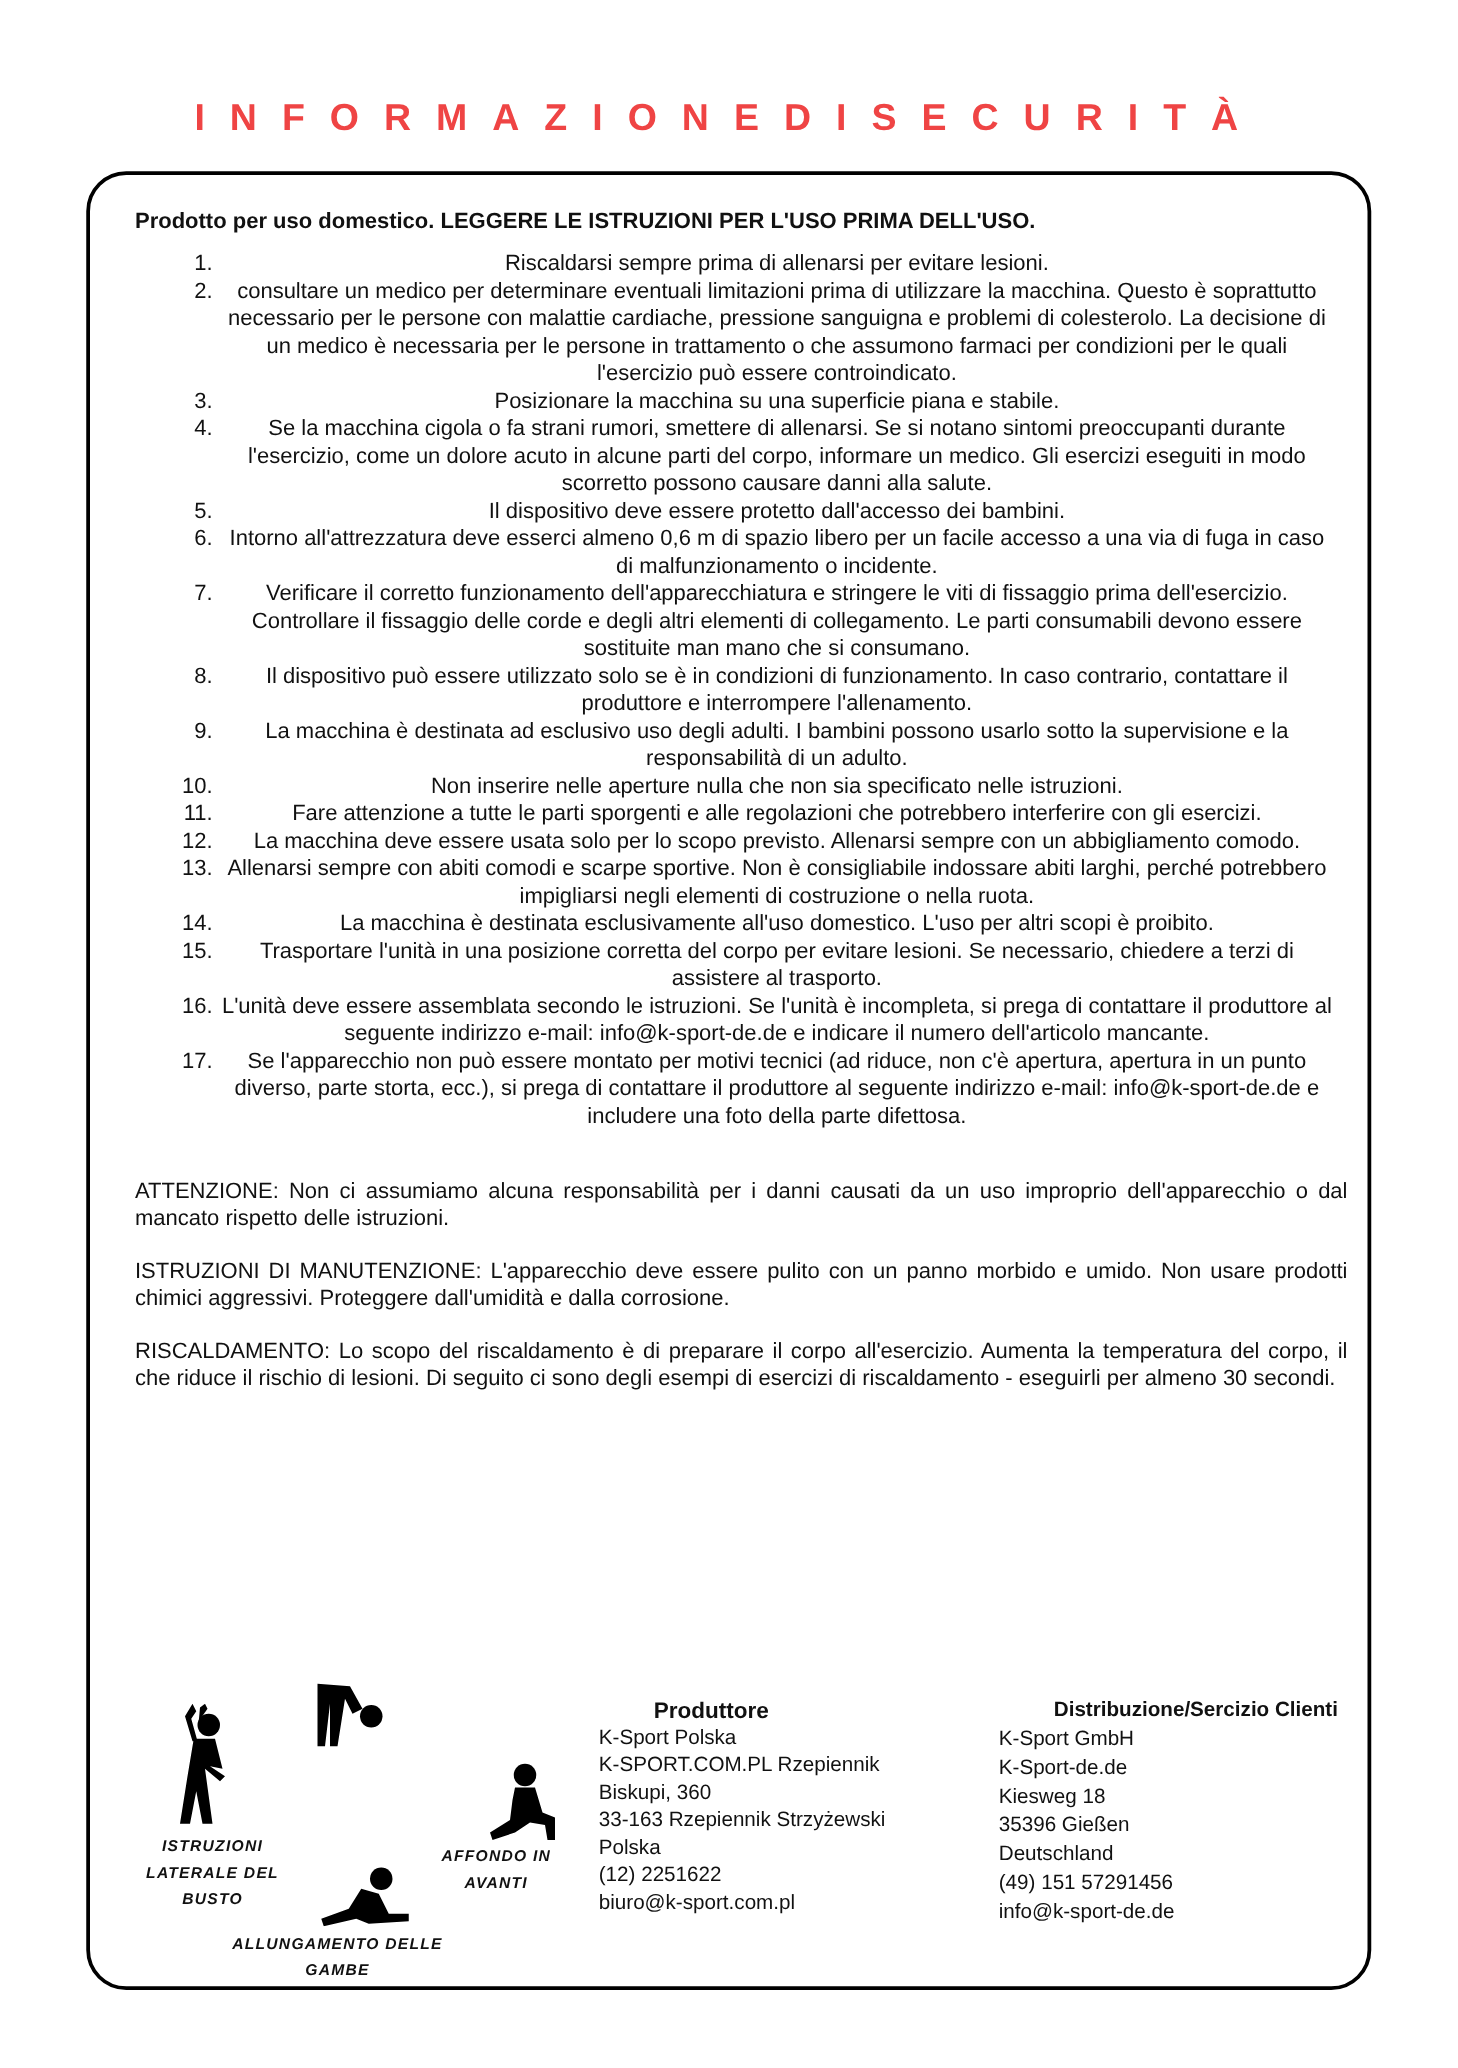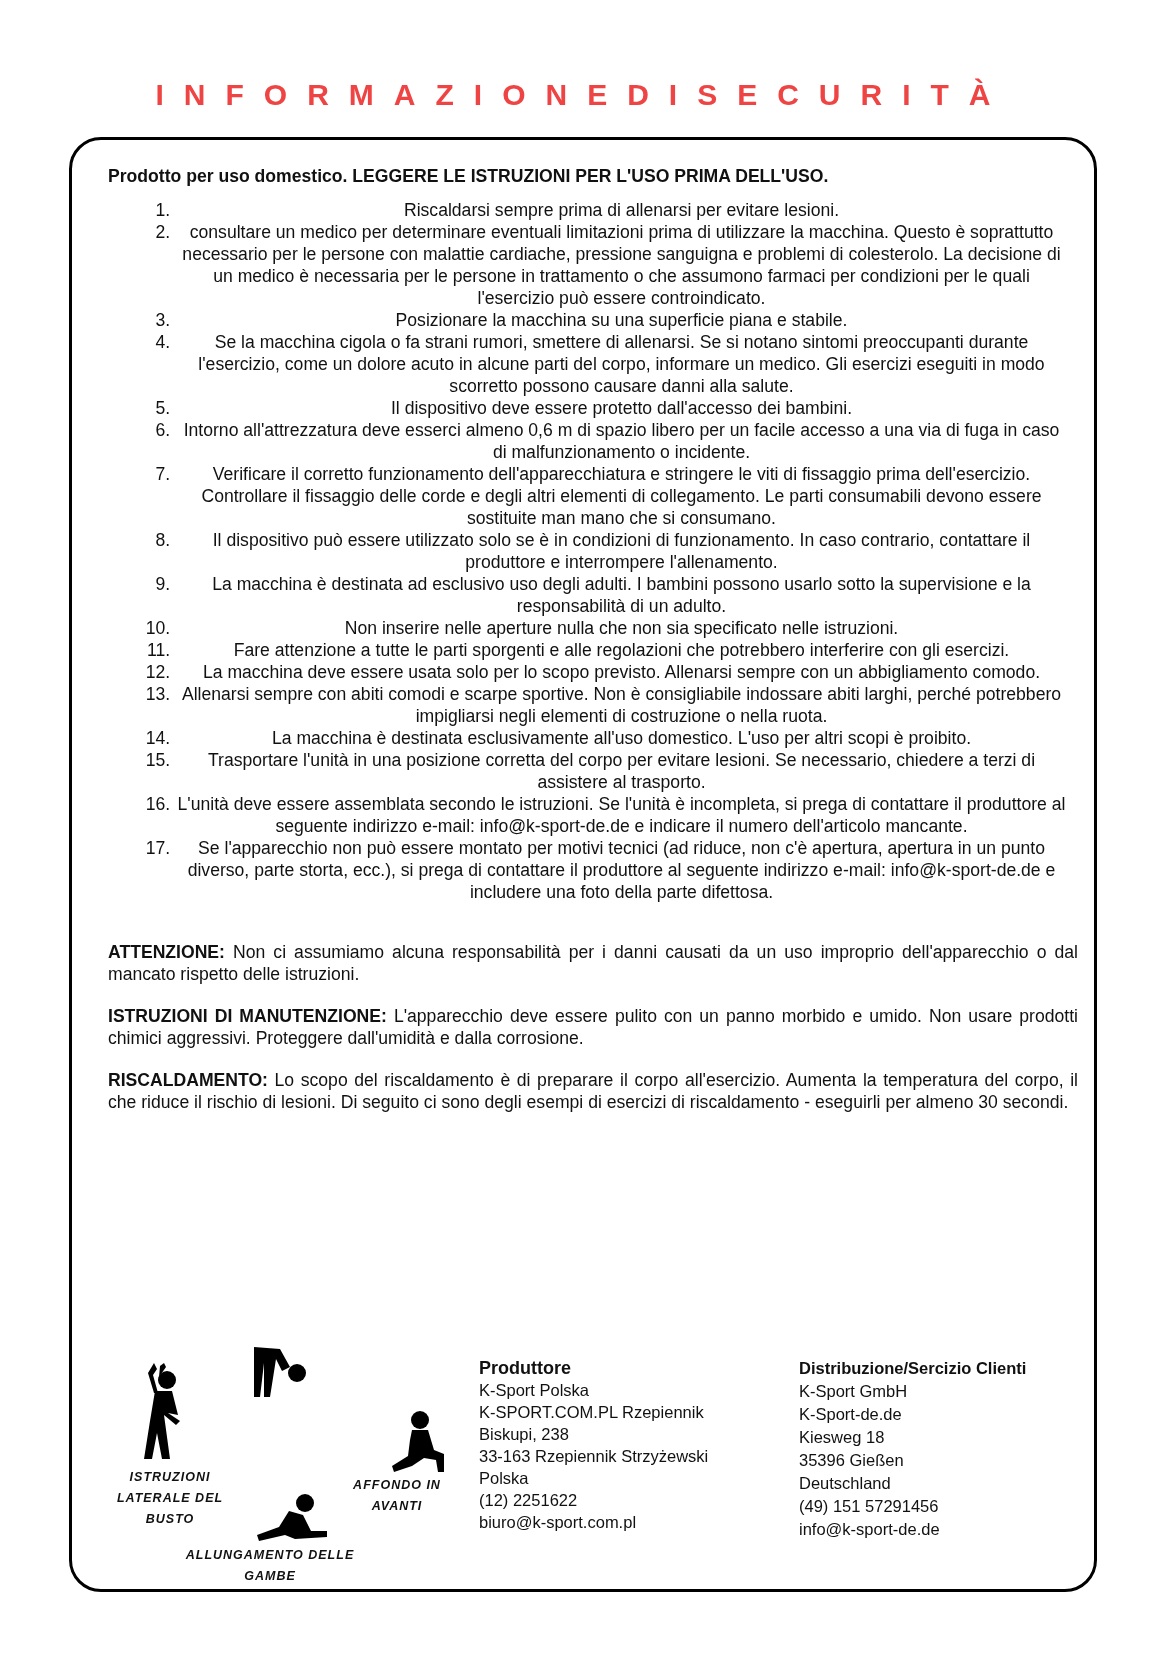--- a/index.html
+++ b/index.html
@@ -8,27 +8,27 @@
     .title { position: absolute; top: 78px; left: 0; width: 1166px; text-align: center;
       font-size: 30px; font-weight: bold; letter-spacing: 20px; color: #ef4444; }
     .frame { position: absolute; left: 69px; top: 137px; width: 1022px; height: 1449px;
       border: 3px solid #000; border-radius: 32px; }
     .content { position: absolute; left: 108px; top: 165px; width: 970px; font-size: 17.6px; line-height: 22px; }
     .h-sicurezza { font-size: 21px; text-decoration: underline; text-underline-offset: 3px; margin-bottom: 12px; }
     .intro { font-weight: bold; }
     ol.rules { margin: 12px; padding-left: 55px; text-align: center; }
     ol.rules li { padding-left: 2px; }
     .para { margin-top: 20px; text-align: justify; }
-    .para b { font-weight: bold; }
+    .para b { font-weight: normal; }
     .gap-big { margin-top: 38px; }
     .bottom { position: absolute; left: 100px; top: 1345px; width: 980px; height: 240px; }
     .exercise { position: absolute; text-align: center; font-size: 12.5px; font-weight: bold; font-style: italic; line-height: 21px; letter-spacing: 1px; }
     .fig { position: absolute; }
     .contact { position: absolute; font-size: 16.5px; line-height: 22px; }
-    .contact .hd { font-weight: bold; font-size: 18px; }
+    .contact .hd { font-weight: bold; font-size: 18px; margin-left: 44px; }
     .contact2 .hd { font-size: 16.5px; }
   </style>
 </head>
 <body>
 
 <div class="title">INFORMAZIONEDISECURITÀ</div>
 
 <div class="frame"></div>
 
 <div class="content">
@@ -99,21 +99,21 @@
   </svg>
   <div class="exercise" style="left:80px;top:200px;width:180px">
     <div>ALLUNGAMENTO DELLE</div>
     <div>GAMBE</div>
   </div>
 
   <div class="contact" style="left:379px;top:12px">
     <div class="hd">Produttore</div>
     <div>K-Sport Polska</div>
     <div>K-SPORT.COM.PL Rzepiennik</div>
-    <div>Biskupi, 238</div>
+    <div>Biskupi, 360</div>
     <div>33-163 Rzepiennik Strzyżewski</div>
     <div>Polska</div>
     <div>(12) 2251622</div>
     <div>biuro@k-sport.com.pl</div>
   </div>
 
   <div class="contact contact2" style="left:699px;top:12px;line-height:23px">
     <div class="hd">Distribuzione/Sercizio Clienti</div>
     <div>K-Sport GmbH</div>
     <div>K-Sport-de.de</div>

